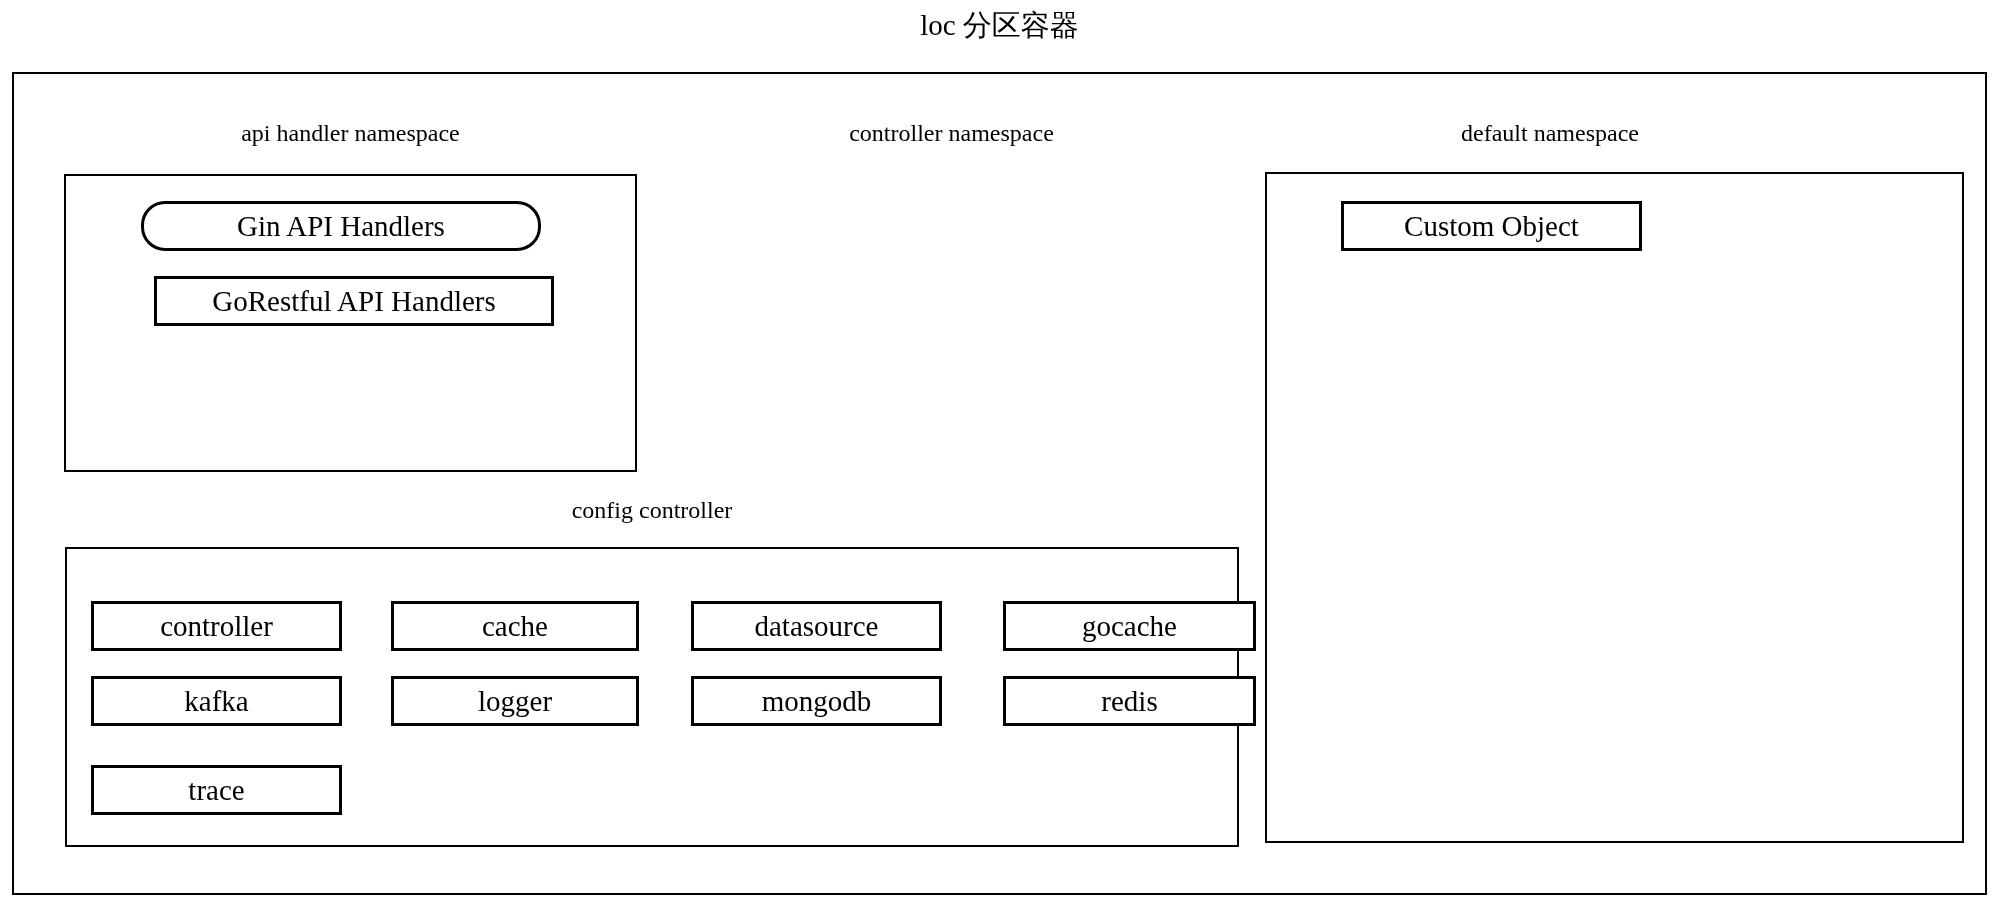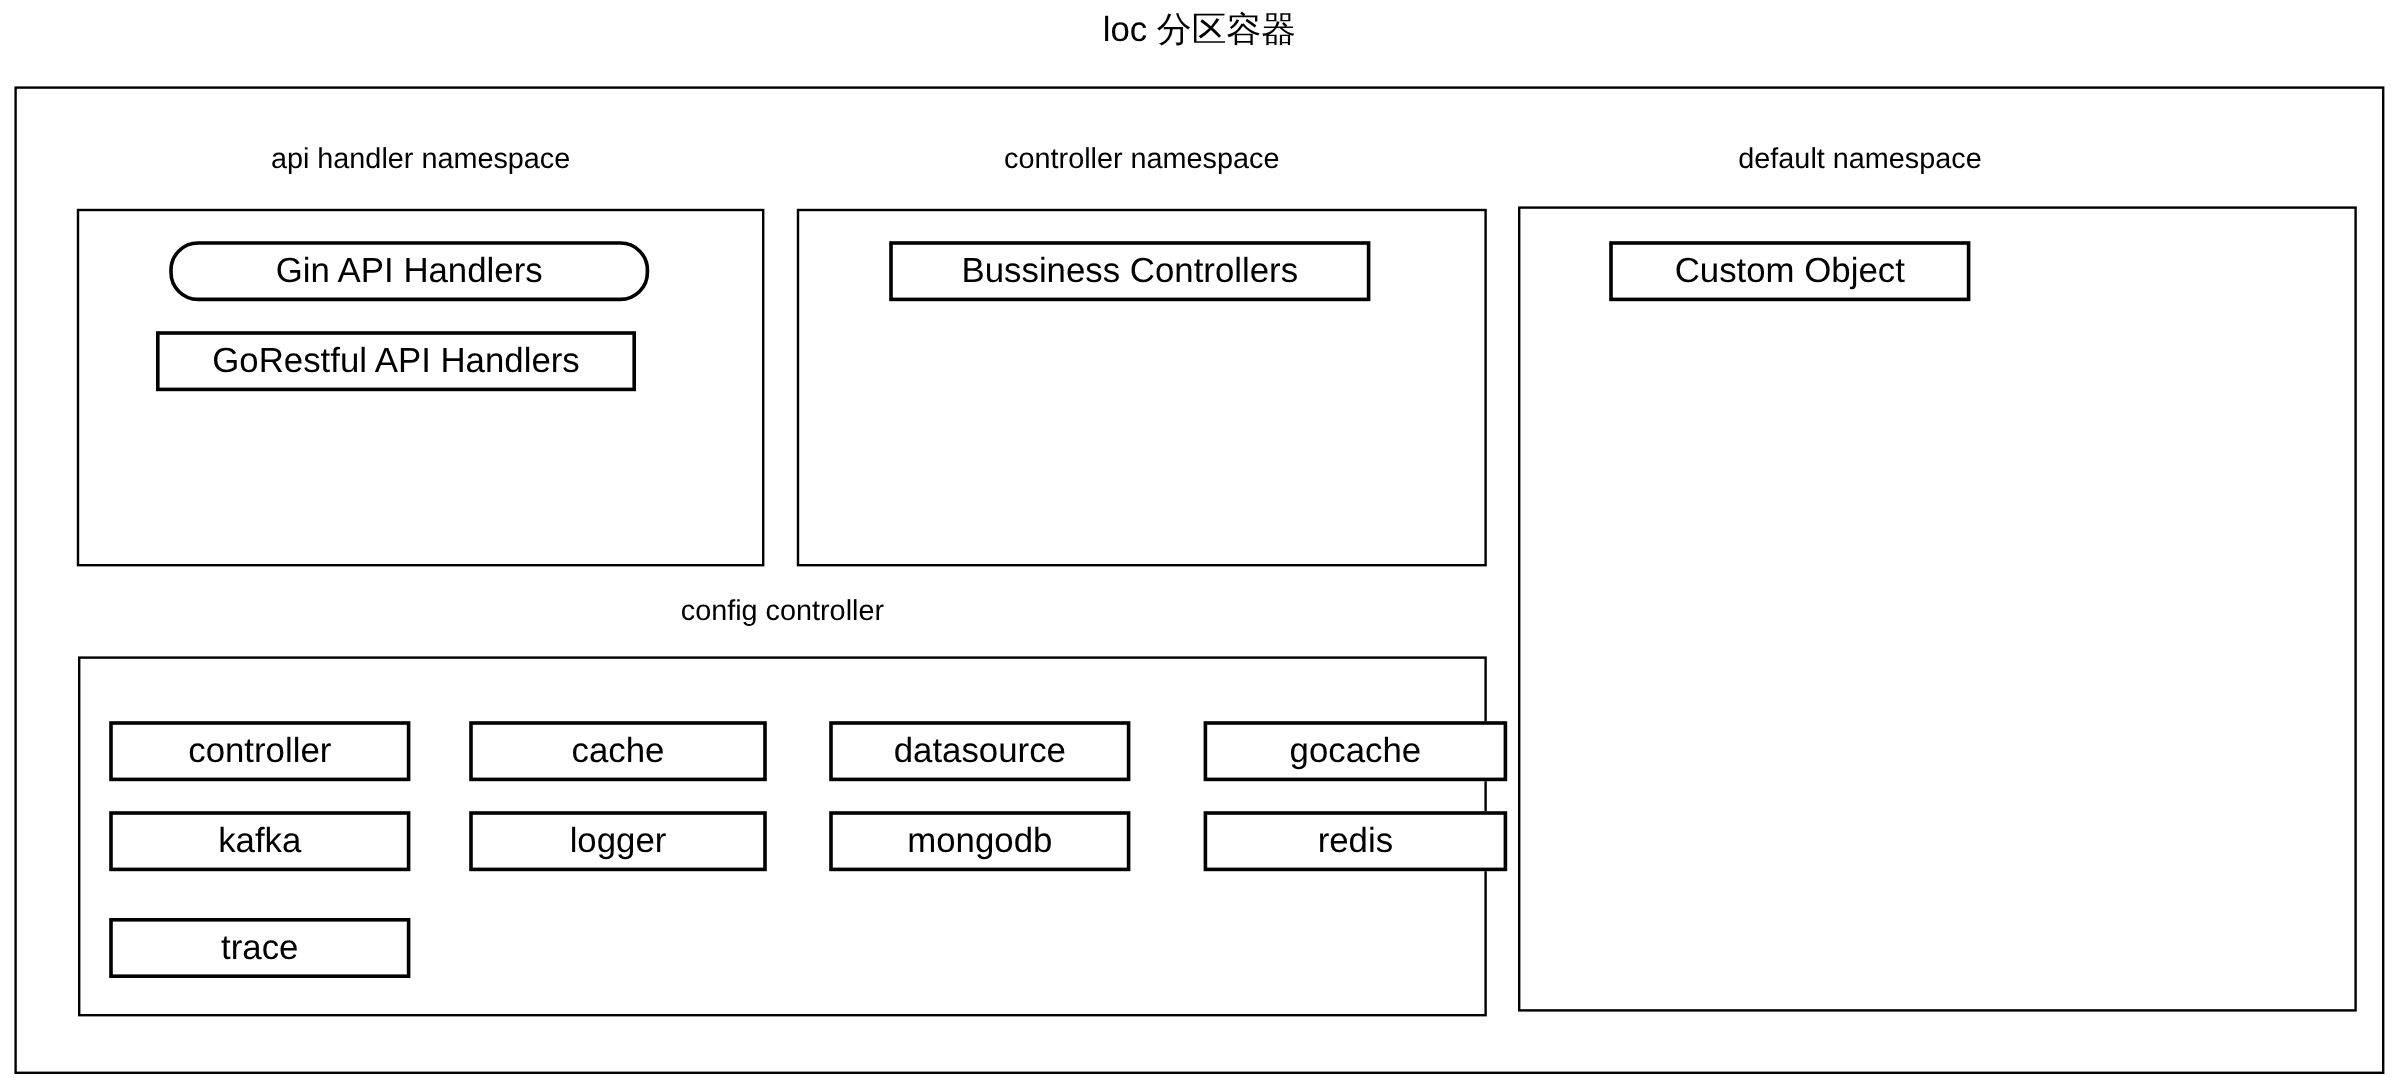--- a/index.html
+++ b/index.html
@@ -5,21 +5,21 @@
   html, body {
     margin: 0;
     padding: 0;
     background: #ffffff;
   }
   .stage {
     position: relative;
     width: 1998px;
     height: 910px;
     background: #ffffff;
-    font-family: Liberation Sans, sans-serif;
+    font-family: Liberation Serif, serif;
     color: #000000;
     overflow: hidden;
   }
   .diagram-title {
     position: absolute;
     left: 12px;
     top: 8px;
     width: 1975px;
     text-align: center;
     font-size: 29px;
@@ -60,21 +60,21 @@
     font-size: 29px;
     line-height: 29px;
     white-space: nowrap;
     overflow: hidden;
   }
 
   
   .lbl-api  { left: 50px;  top: 44px;  width: 573px; }
   .box-api  { left: 50px;  top: 100px; width: 573px; height: 298px; }
   .node-gin       { left: 75px; top: 25px;  width: 400px; height: 50px; border-radius: 24px; }
-  .node-gorestful { left: 64px; top: 100px; width: 400px; height: 50px; }
+  .node-gorestful { left: 88px; top: 100px; width: 400px; height: 50px; }
 
   
   .lbl-controller { left: 650px; top: 44px;  width: 575px; }
   .box-controller { left: 650px; top: 100px; width: 575px; height: 298px; }
   .node-business  { left: 75px;  top: 25px;  width: 401px; height: 50px; }
 
   
   .lbl-default { left: 1251px; top: 44px; width: 570px; }
   .box-default { left: 1251px; top: 98px;  width: 699px; height: 671px; }
   .node-custom { left: 74px;   top: 27px;  width: 301px; height: 50px; }
@@ -99,23 +99,20 @@
 
   <div class="outer">
 
     <div class="ns-label lbl-api">api handler namespace</div>
     <div class="ns-box box-api">
       <div class="node node-gin">Gin API Handlers</div>
       <div class="node node-gorestful">GoRestful API Handlers</div>
     </div>
 
     <div class="ns-label lbl-controller">controller namespace</div>
-    <div class="ns-box box-controller">
-      <div class="node node-business">Bussiness Controllers</div>
-    </div>
 
     <div class="ns-label lbl-default">default namespace</div>
     <div class="ns-box box-default">
       <div class="node node-custom">Custom Object</div>
     </div>
 
     <div class="ns-label lbl-config">config controller</div>
     <div class="ns-box box-config">
       <div class="node cfg-c0 cfg-r0">controller</div>
       <div class="node cfg-c1 cfg-r0">cache</div>

